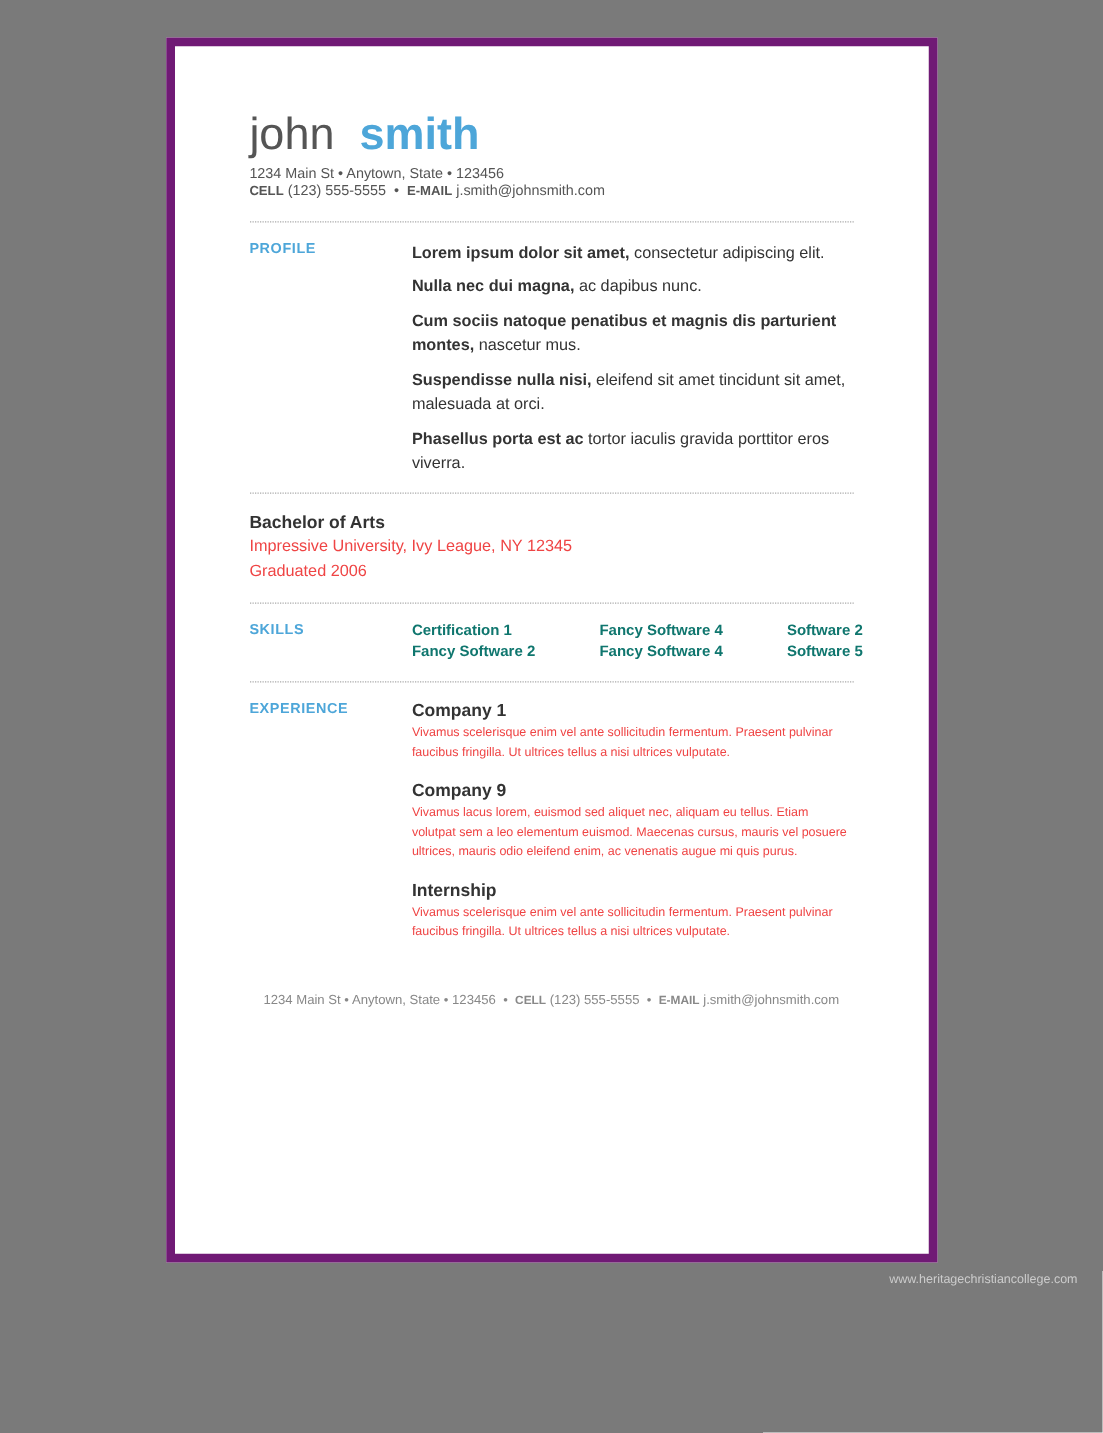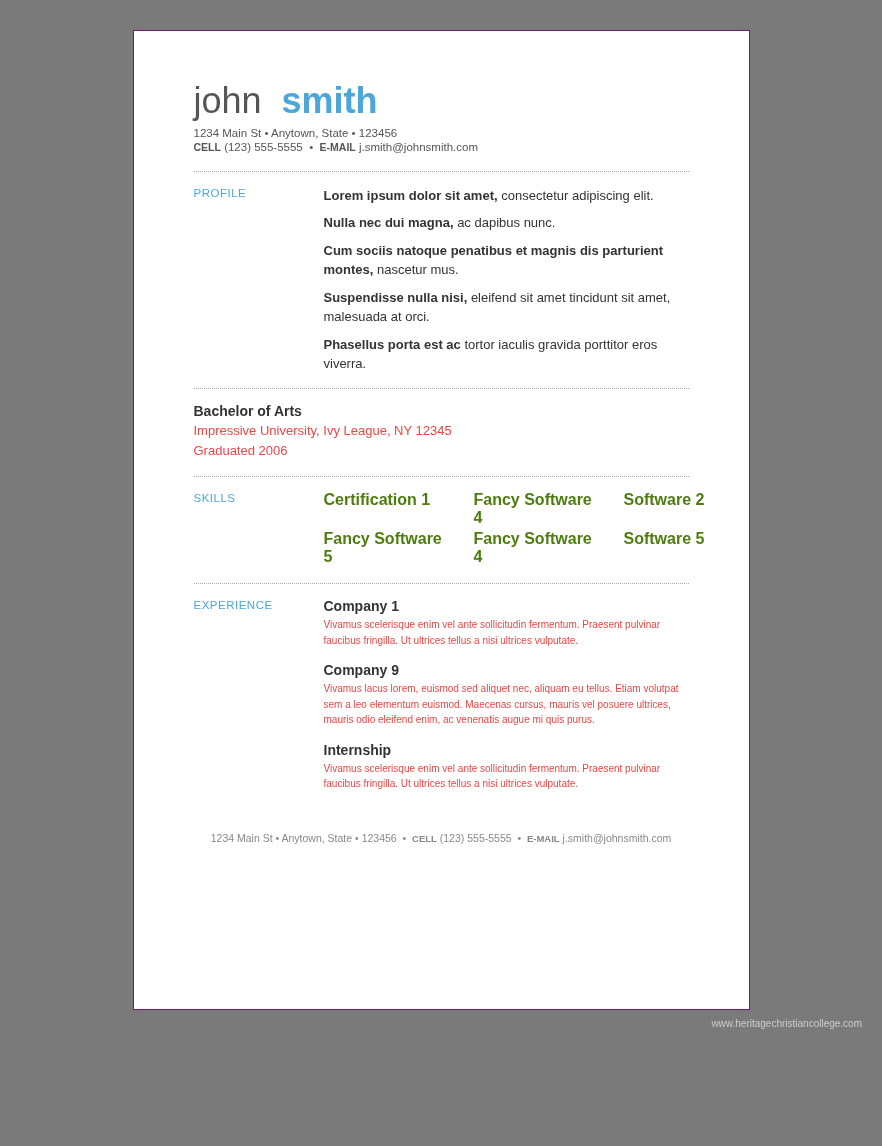--- a/index.html
+++ b/index.html
@@ -12,21 +12,21 @@
       display: flex;
       flex-direction: column;
       align-items: center;
       justify-content: flex-start;
       padding: 30px 20px 10px;
     }
     .page-wrapper {
       background: #fff;
       width: 617px;
       min-height: 980px;
-      border: 1px solid #701a75;
+      border: 7px solid #701a75;
       padding: 50px 60px 40px 60px;
       position: relative;
     }
     
     .header {
       margin-bottom: 18px;
     }
     .name-row {
       font-size: 36px;
       font-weight: 300;
@@ -60,21 +60,21 @@
     
     .section {
       display: flex;
       margin-bottom: 6px;
     }
     .section-label {
       width: 130px;
       min-width: 130px;
       color: #4da6d9;
       font-size: 11.5px;
-      font-weight: 400;
+      font-weight: 700;
       text-transform: uppercase;
       padding-top: 1px;
       letter-spacing: 0.5px;
     }
     .section-content {
       flex: 1;
       font-size: 13px;
       color: #333;
     }
     
@@ -97,23 +97,23 @@
       color: #ef4444;
       line-height: 1.6;
     }
     .skills-row {
       display: flex;
       width: 100%;
       gap: 30px;
       margin-bottom: 3px;
     }
     .skill-item {
-      font-size: 16px;
-      font-weight: 700;
-      color: #4d7c0f;
+      font-size: 12px;
+      font-weight: 700;
+      color: #0f766e;
       min-width: 120px;
     }
     
     .exp-entry {
       margin-bottom: 14px;
     }
     .exp-entry:last-child {
       margin-bottom: 0;
     }
     .exp-company {
@@ -196,21 +196,21 @@
 
   <div class="section">
     <div class="section-label">SKILLS</div>
     <div class="section-content">
       <div class="skills-row">
         <span class="skill-item">Certification 1</span>
         <span class="skill-item">Fancy Software 4</span>
         <span class="skill-item">Software 2</span>
       </div>
       <div class="skills-row">
-        <span class="skill-item">Fancy Software 5</span>
+        <span class="skill-item">Fancy Software 2</span>
         <span class="skill-item">Fancy Software 4</span>
         <span class="skill-item">Software 5</span>
       </div>
     </div>
   </div>
 
   <hr class="divider">
 
   <div class="section">
     <div class="section-label">EXPERIENCE</div>

